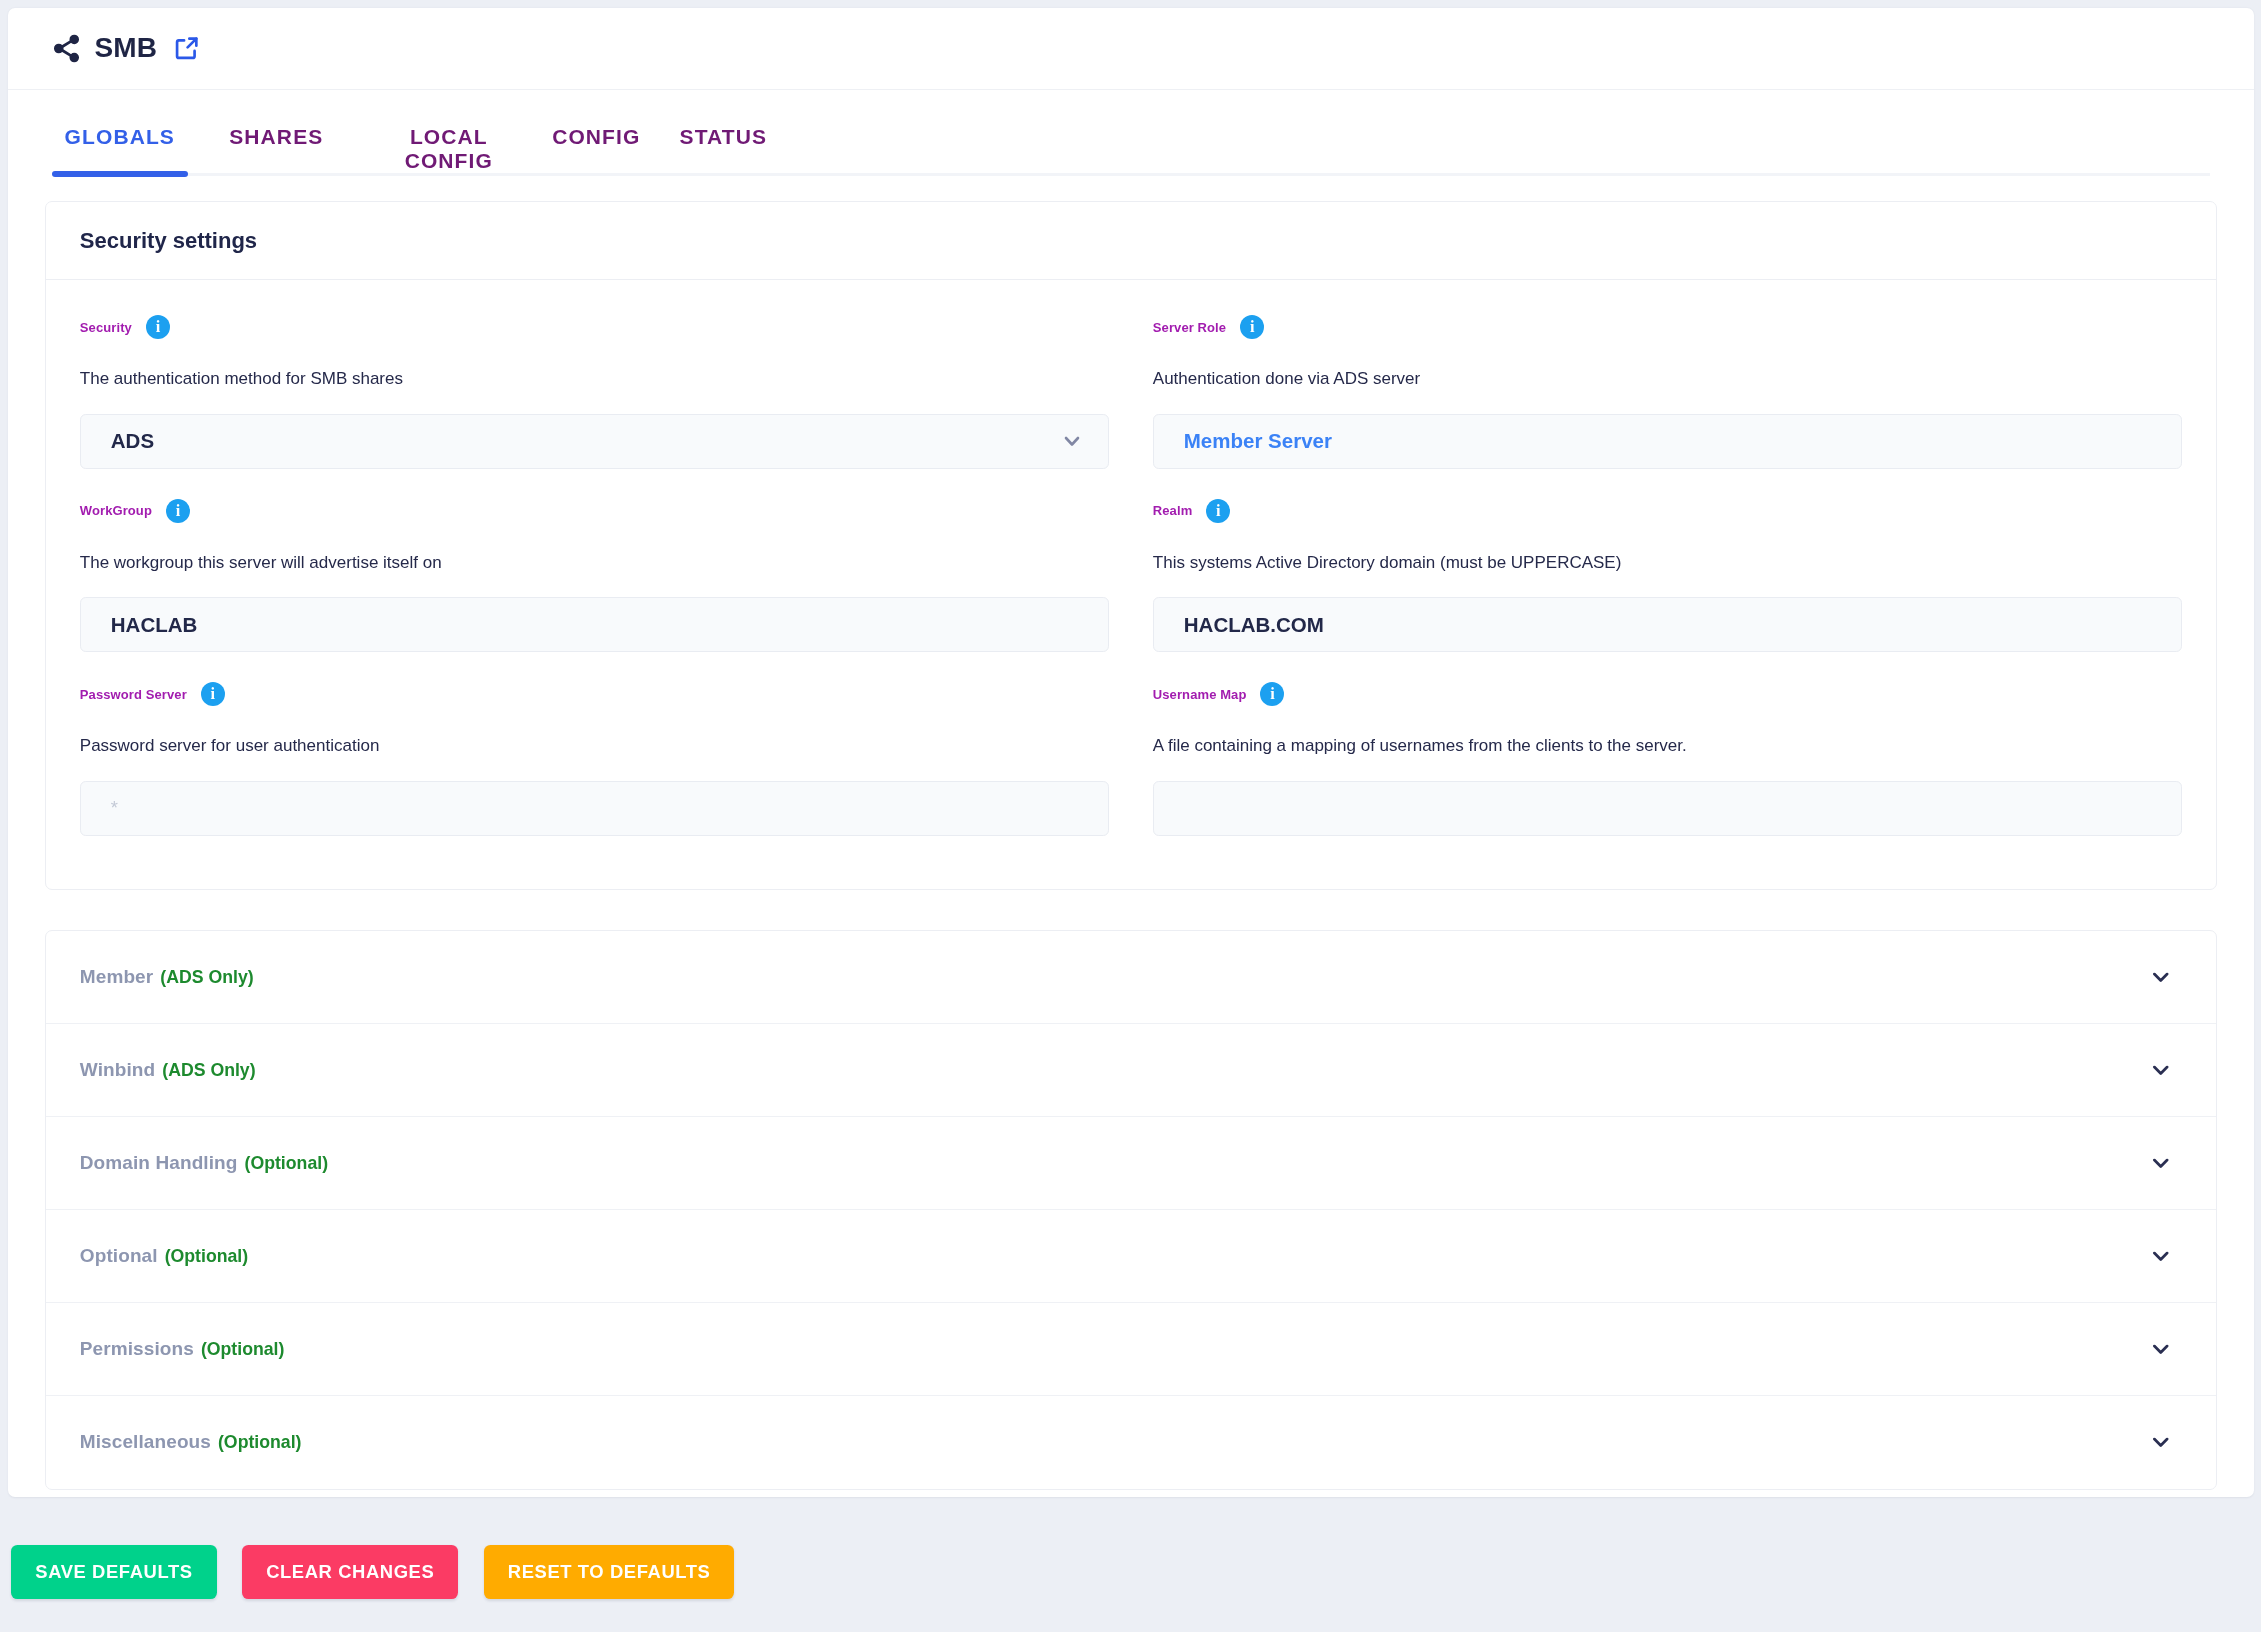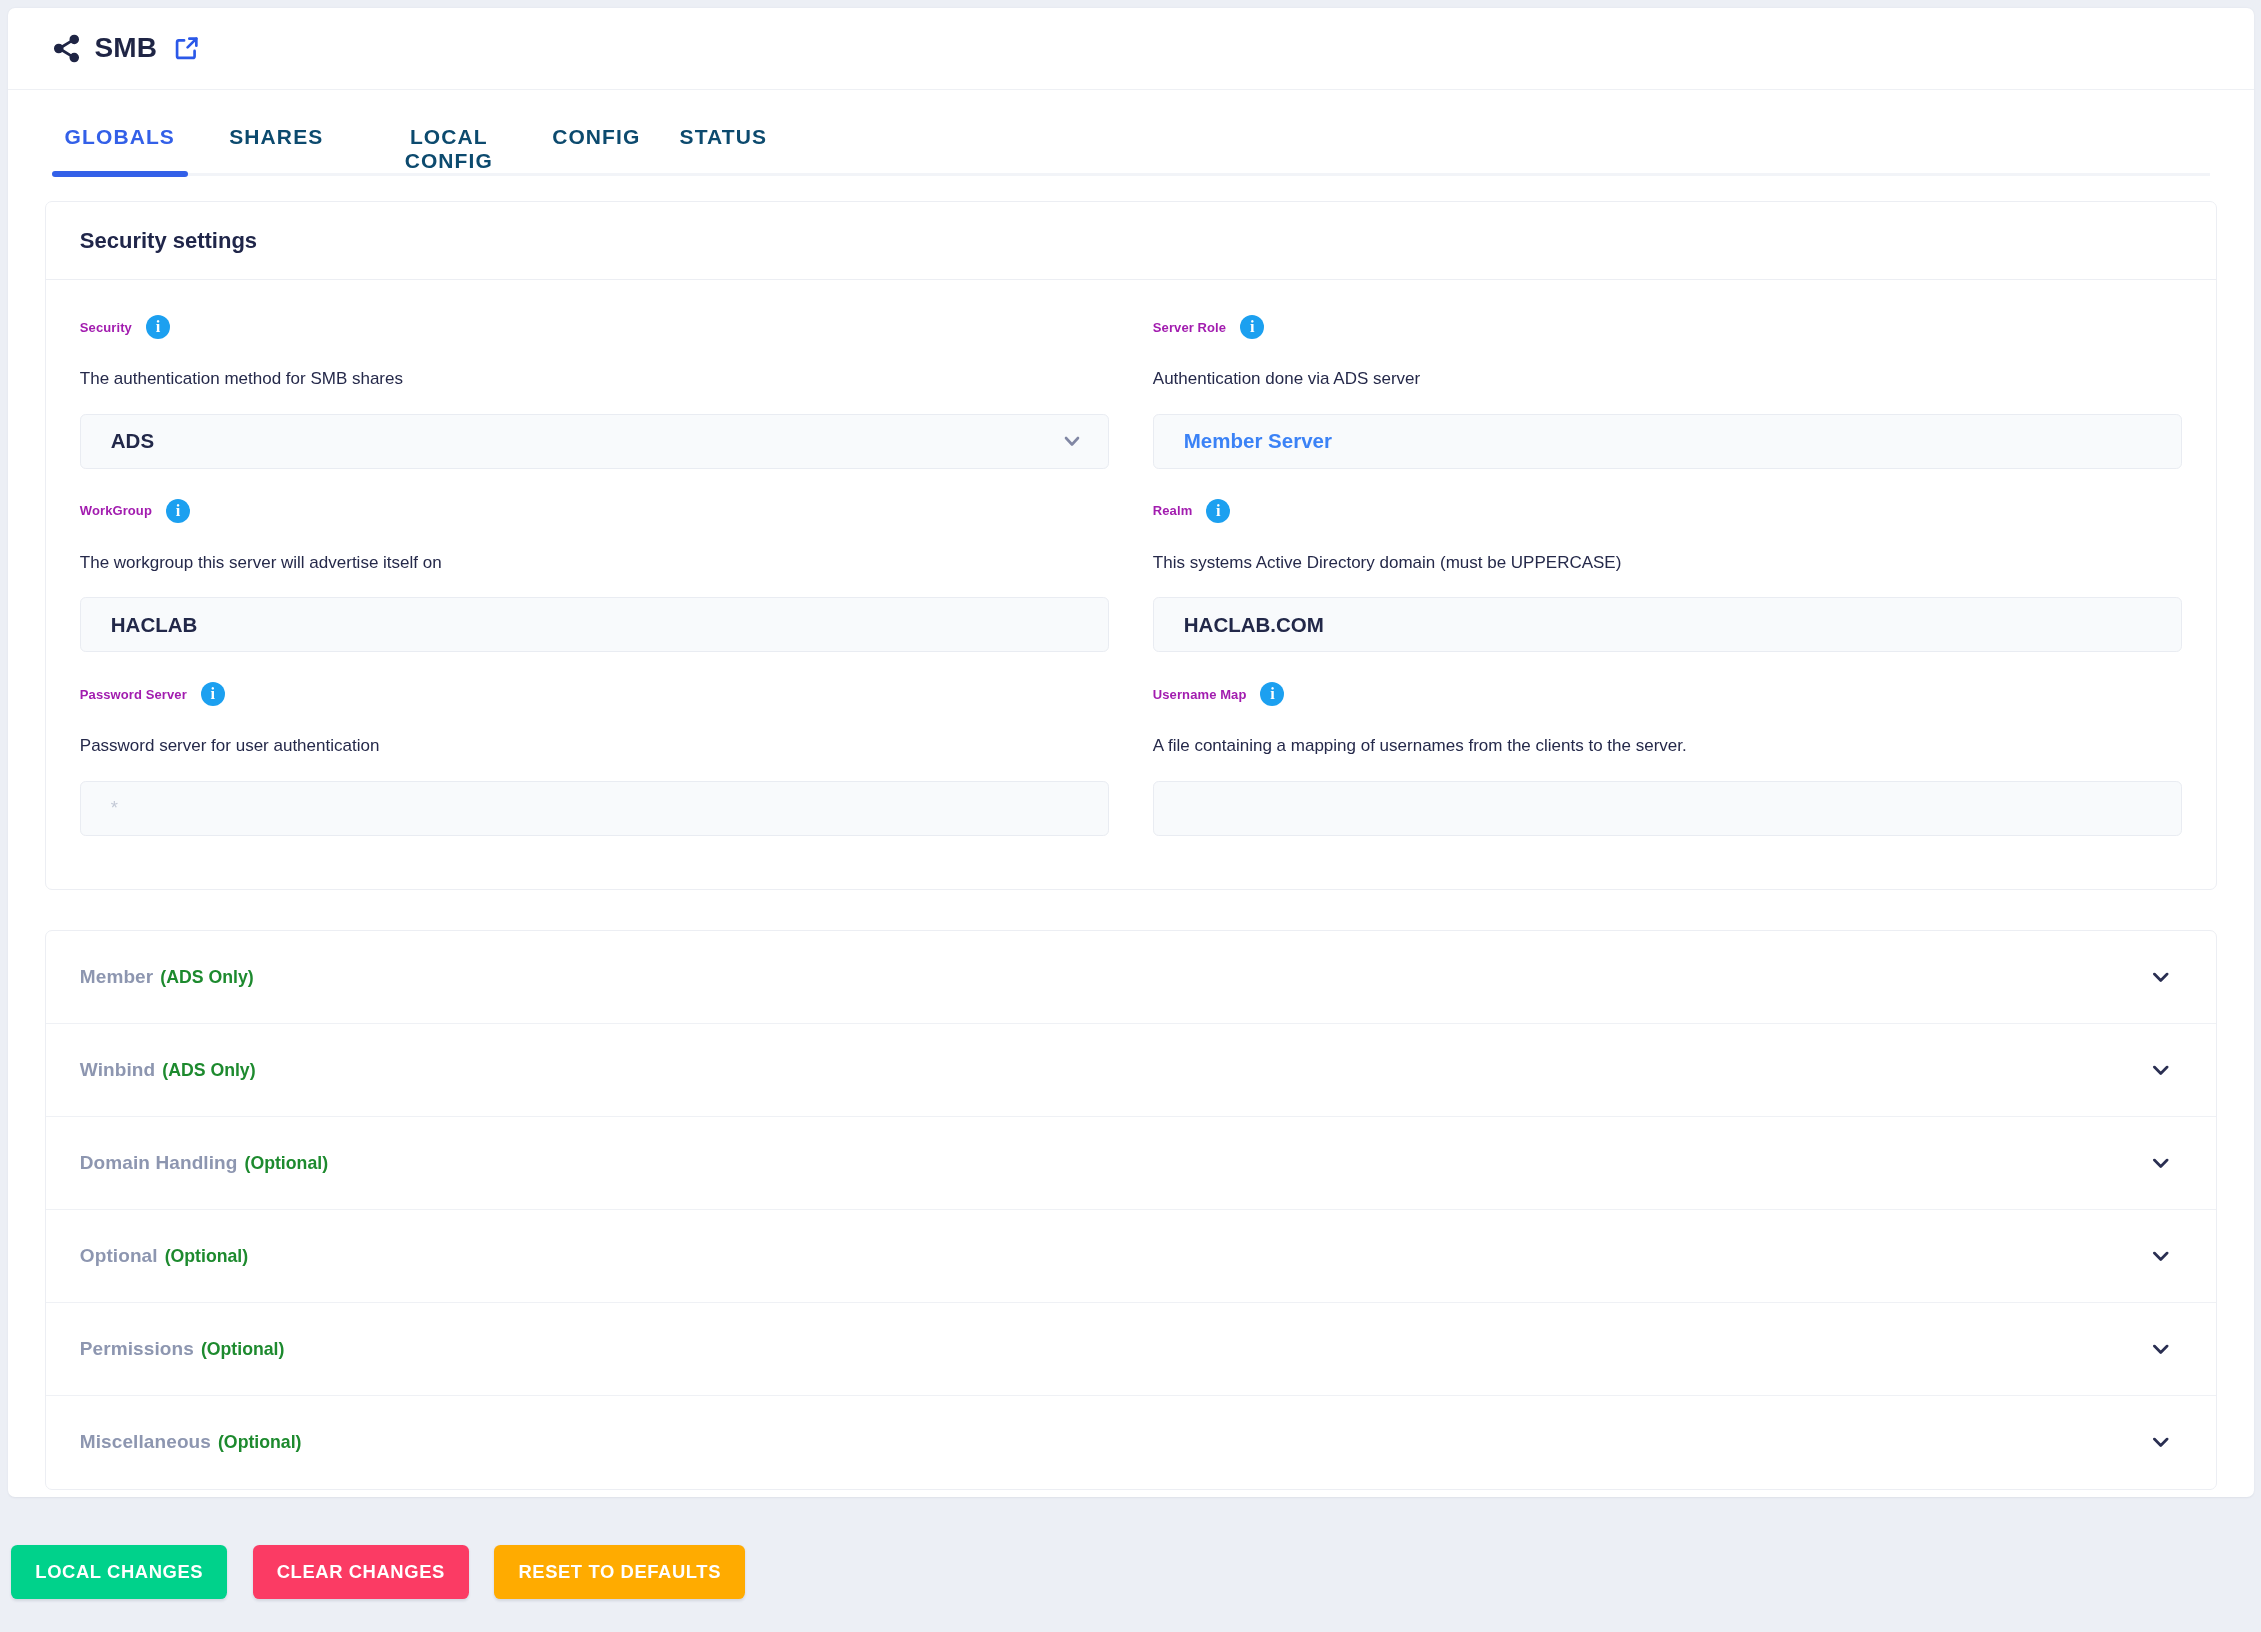--- a/index.html
+++ b/index.html
@@ -54,21 +54,21 @@
     position: relative;
     height: 96px;
     display: flex;
     align-items: flex-start;
     padding-left: 44px;
   }
   .tab {
     font-size: 21px;
     font-weight: 700;
     letter-spacing: 1.1px;
-    color: #0c4a6e;
+    color: #701a75;
     padding: 35px 0 0 0;
     margin-right: 0;
     background: none;
     border: none;
     font-family: "Liberation Sans", sans-serif;
     cursor: pointer;
     text-align: center;
   }
   .tab.active { color: #3360e8; }
   .tab-w0 { width: 136px; }
@@ -417,19 +417,19 @@
         <svg class="chev-acc" viewBox="0 0 24 24" fill="none" stroke="#2a2f52" stroke-width="2.6" stroke-linecap="round" stroke-linejoin="round">
             <polyline points="6 9.5 12 15.5 18 9.5"></polyline>
           </svg>
       </div>
 
     </div>
 
   </div>
 
   <div class="footer">
-    <button class="btn" style="background:#00d28b">LOCAL CHANGES</button>
+    <button class="btn" style="background:#00d28b">SAVE DEFAULTS</button>
     <button class="btn" style="background:#fb3b64">CLEAR CHANGES</button>
     <button class="btn" style="background:#ffab00">RESET TO DEFAULTS</button>
   </div>
 
 </div>
 
 
 </body></html>

